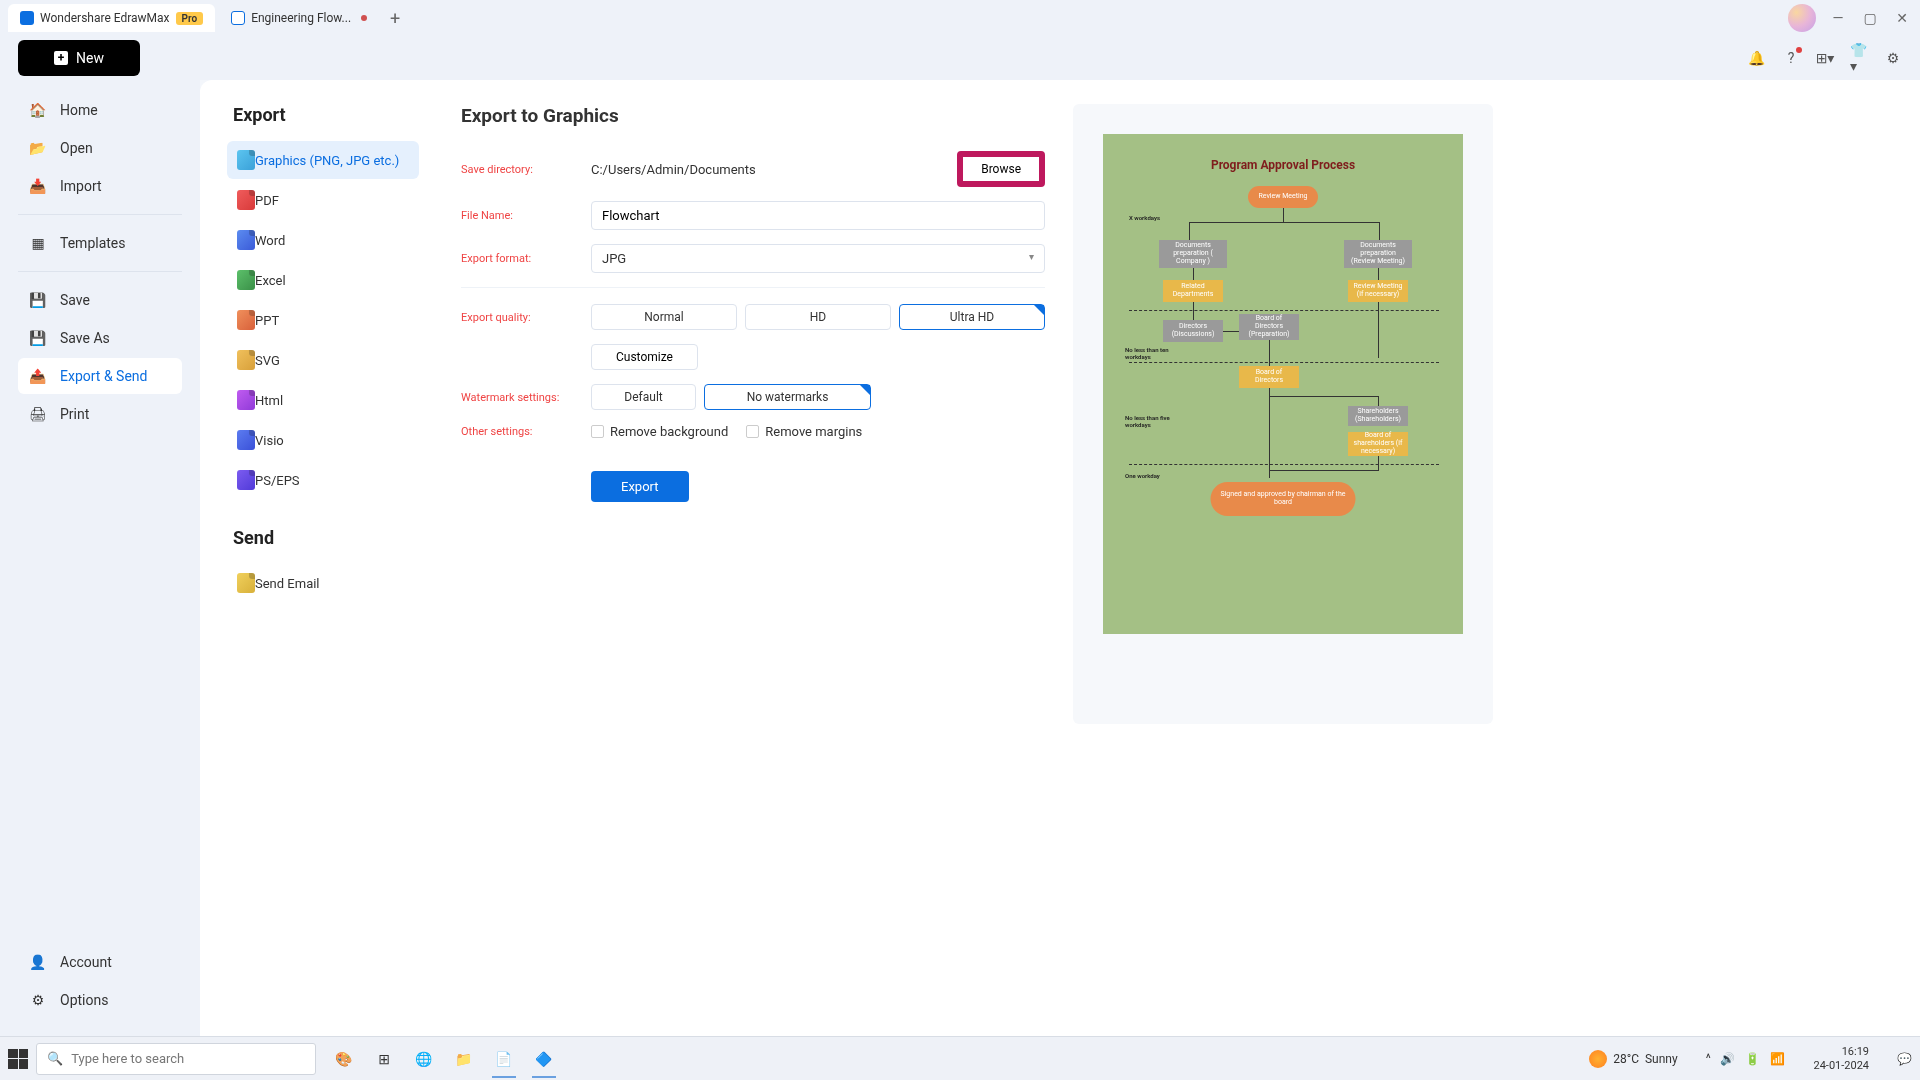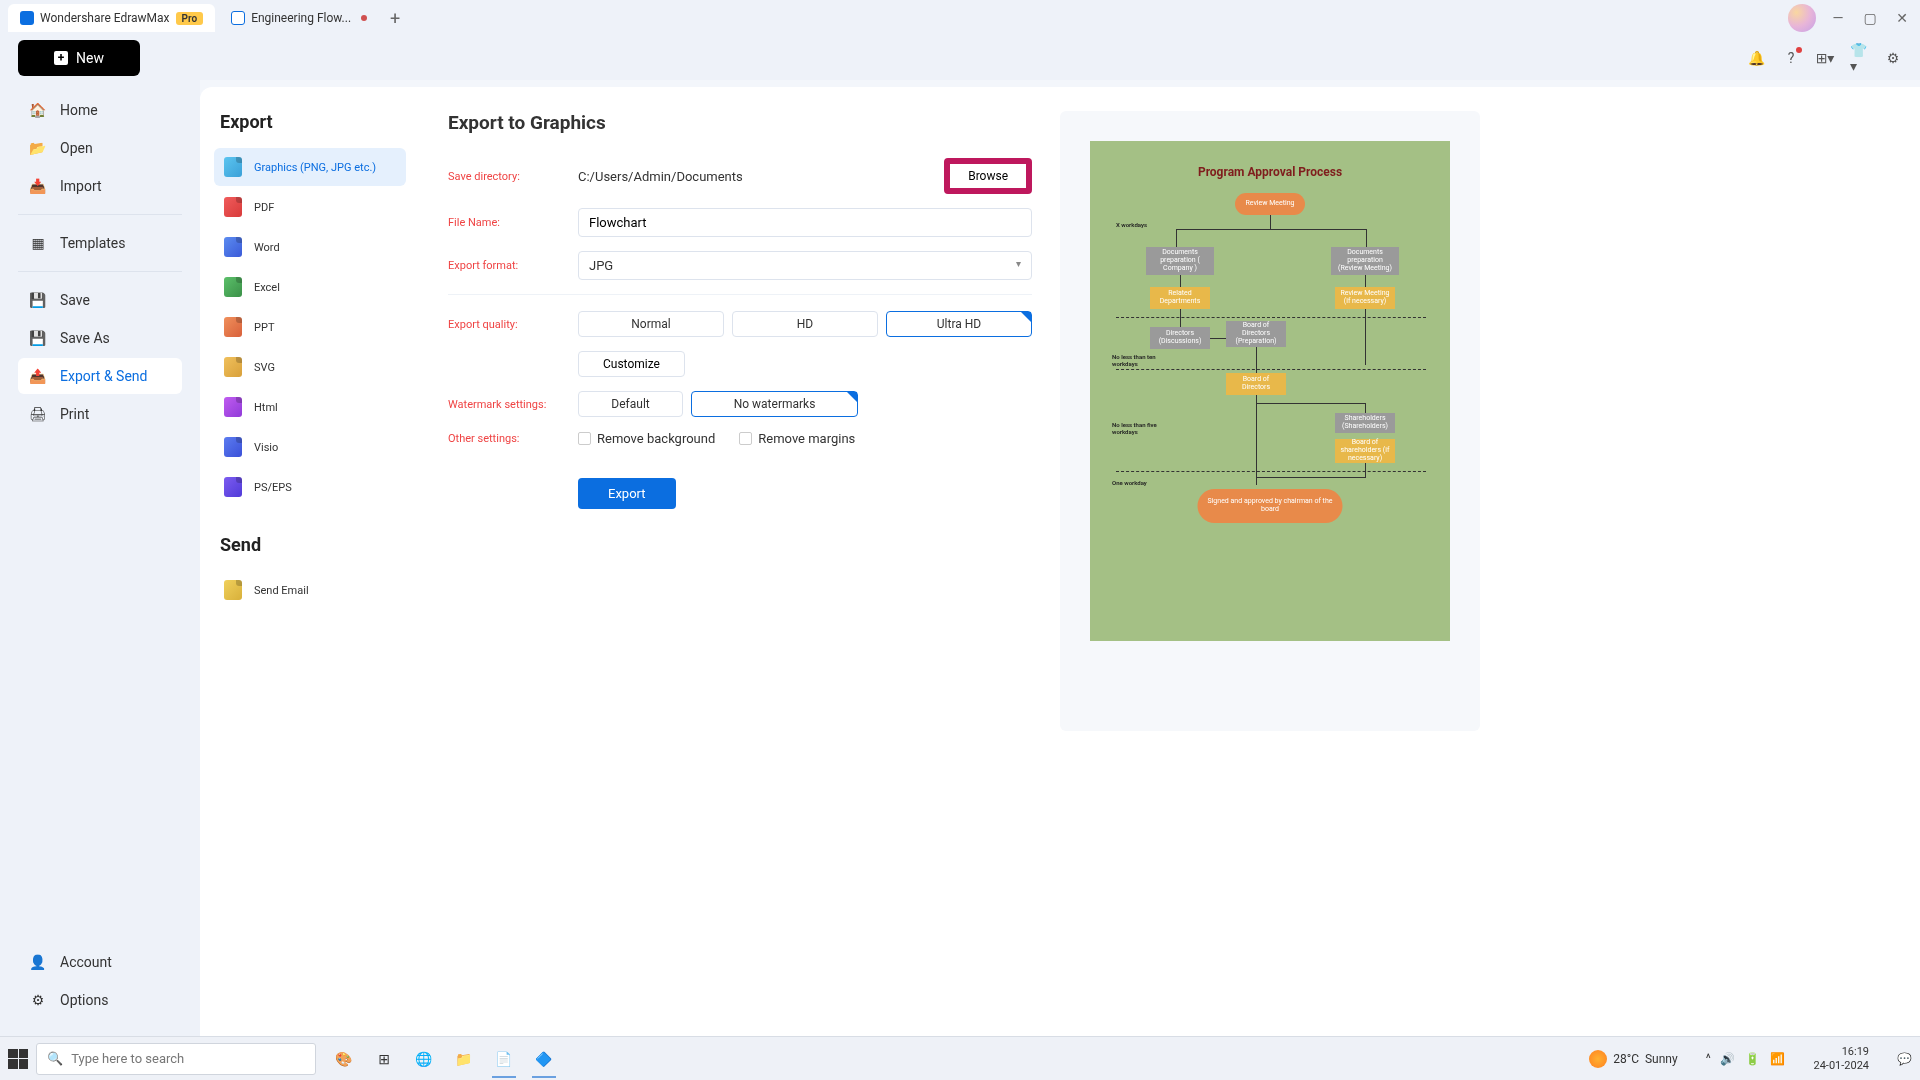--- a/index.html
+++ b/index.html
@@ -30,26 +30,26 @@
     
     
     .leftnav { width: 200px; padding: 12px 18px; background: #eef2f9; }
     .nav-item { display: flex; align-items: center; gap: 14px; padding: 10px 12px; border-radius: 6px; cursor: pointer; color: #333; margin-bottom: 2px; }
     .nav-item.active { background: #fff; color: #0b6ee0; }
     .nav-divider { height: 1px; background: #dde3ed; margin: 10px 0; }
     .nav-icon { width: 16px; height: 16px; display: inline-flex; align-items: center; justify-content: center; }
     .leftnav-bottom { position: absolute; bottom: 60px; width: 200px; padding: 0 18px; }
     
     
-    .content { flex: 1; background: #fff; border-radius: 12px 0 0 0; display: flex; margin-top: 7px; }
+    .content { flex: 1; background: #fff; border-radius: 12px 0 0 0; display: flex; margin-top: 0; padding-left: 13px; }
     
     
     .export-col { width: 220px; padding: 24px 14px; }
     .section-title { font-size: 18px; font-weight: 700; color: #222; margin-bottom: 16px; padding-left: 6px; }
-    .export-item { display: flex; align-items: center; gap: 12px; padding: 9px 10px; border-radius: 6px; cursor: pointer; margin-bottom: 2px; font-size: 11px; }
+    .export-item { display: flex; align-items: center; padding: 9px 10px; border-radius: 6px; cursor: pointer; margin-bottom: 2px; font-size: 13px; }
     .export-item.selected { background: #e5f0fd; color: #0b6ee0; }
     .file-ico { width: 18px; height: 20px; border-radius: 3px; position: relative; display: inline-block; }
     .file-ico::after { content: ''; position: absolute; top: 0; right: 0; width: 6px; height: 6px; background: rgba(0,0,0,0.2); border-radius: 0 3px 0 3px; }
     .ico-img { background: linear-gradient(135deg,#5cc5f0,#3aa0d8); }
     .ico-pdf { background: linear-gradient(135deg,#f05c5c,#d83a3a); }
     .ico-word { background: linear-gradient(135deg,#5c8cf0,#3a5ad8); }
     .ico-excel { background: linear-gradient(135deg,#5cc06a,#3a9048); }
     .ico-ppt { background: linear-gradient(135deg,#f0905c,#d8603a); }
     .ico-svg { background: linear-gradient(135deg,#f0c05c,#d8a03a); }
     .ico-html { background: linear-gradient(135deg,#c05cf0,#903ad8); }
@@ -66,21 +66,21 @@
     .text-input { flex: 1; border: 1px solid #dde3ed; border-radius: 4px; padding: 6px 10px; font-size: 13px; }
     .select { flex: 1; border: 1px solid #dde3ed; border-radius: 4px; padding: 6px 10px; font-size: 13px; position: relative; background: #fff; cursor: pointer; }
     .select::after { content: '▾'; position: absolute; right: 10px; color: #888; font-size: 10px; }
     .browse-btn { border: 6px solid #be185d; background: #fff; padding: 5px 18px; border-radius: 4px; font-size: 12px; cursor: pointer; margin-left: 12px; }
     .form-hr { border: none; border-top: 1px solid #eef2f7; margin: 8px 0 16px; }
     .opt-group { display: flex; gap: 8px; flex: 1; }
     .opt-btn { flex: 1; text-align: center; border: 1px solid #dde3ed; border-radius: 4px; padding: 5px 0; font-size: 12px; cursor: pointer; background: #fff; position: relative; }
     .opt-btn.selected { border-color: #0b6ee0; }
     .opt-btn.selected::after { content: ''; position: absolute; top: 0; right: 0; width: 0; height: 0; border-left: 10px solid transparent; border-top: 10px solid #0b6ee0; }
     .cust-btn { border: 1px solid #dde3ed; background: #fff; padding: 5px 24px; border-radius: 4px; font-size: 12px; cursor: pointer; }
-    .chk-row { display: flex; gap: 24px; flex: 1; text-align: center; }
+    .chk-row { display: flex; gap: 18px; flex: 1; text-align: center; }
     .chk { display: flex; align-items: center; gap: 6px; font-size: 13px; cursor: pointer; }
     .chk-box { width: 13px; height: 13px; border: 1px solid #ccc; border-radius: 2px; }
     .export-btn { background: #0b6ee0; color: #fff; border: none; padding: 8px 30px; border-radius: 4px; font-size: 13px; cursor: pointer; margin-top: 18px; margin-left: 130px; }
     
     
     .preview-panel { width: 420px; background: #f6f8fb; border-radius: 6px; margin: 24px 40px 24px 0; padding: 30px; display: flex; align-items: flex-start; justify-content: center; height: 620px; }
     .preview-doc { width: 360px; height: 500px; background: #a4c085; position: relative; padding: 24px 16px; }
     .pv-title { text-align: center; font-weight: 700; font-size: 12px; color: #7f1d1d; margin-bottom: 14px; }
     .pv-canvas { position: relative; height: 430px; }
     .pv-node { position: absolute; font-size: 7px; text-align: center; color: #fff; display: flex; align-items: center; justify-content: center; padding: 2px 4px; line-height: 1.1; }

